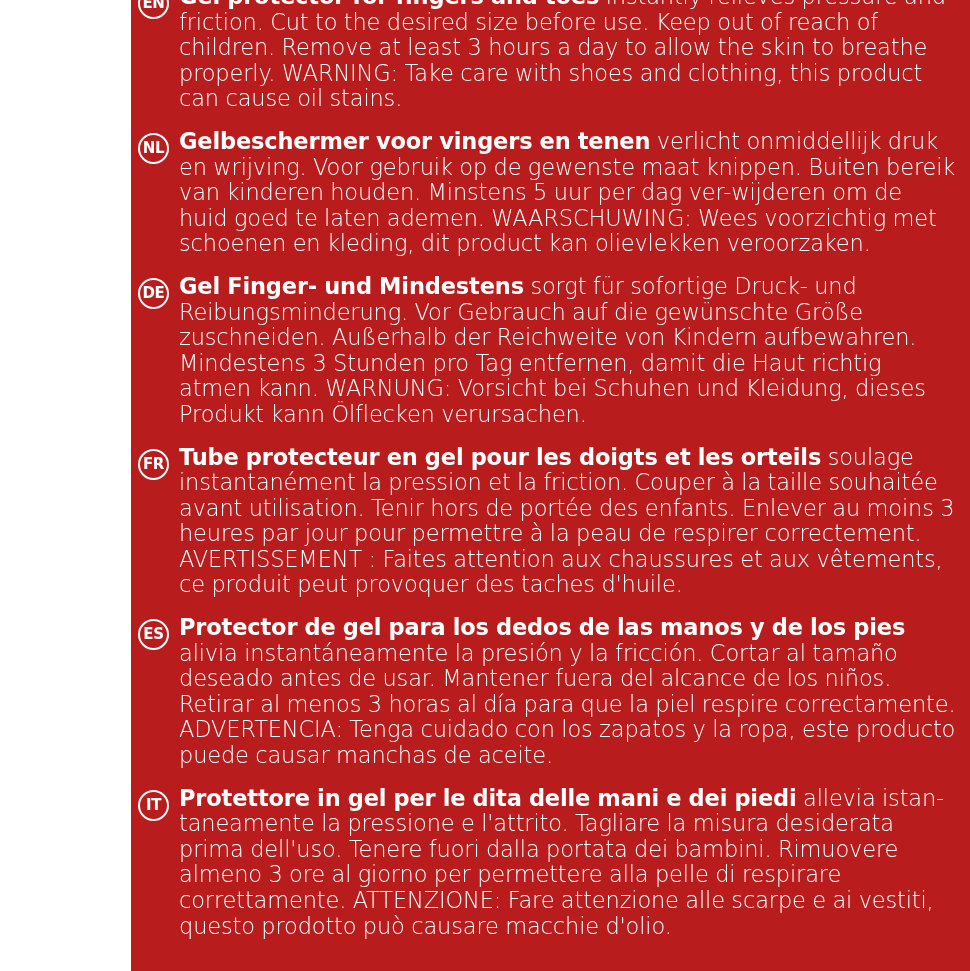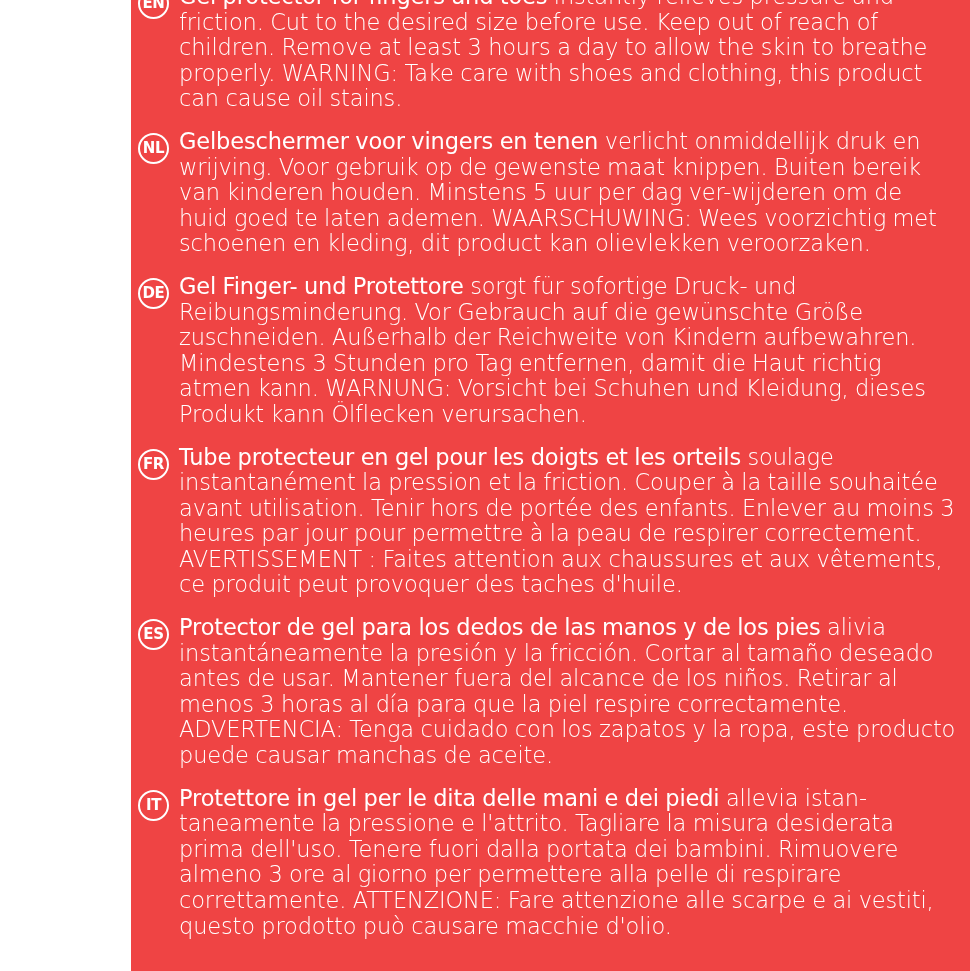--- a/index.html
+++ b/index.html
@@ -12,21 +12,21 @@
     height: 971px;
     overflow: hidden;
     font-family: "DejaVu Sans", sans-serif;
   }
   #package-panel {
     position: absolute;
     left: 131px;
     top: 0;
     width: 839px;
     height: 971px;
-    background: #ef4444;
+    background: #b91c1c;
     overflow: hidden;
   }
   .entries {
     position: absolute;
     left: 0;
     top: -16px;
     width: 839px;
   }
   .entry {
     position: relative;
@@ -56,21 +56,21 @@
     font-size: 22.5px;
     line-height: 25.6px;
     letter-spacing: -0.15px;
     color: #ffffff;
     font-family: "DejaVu Sans", sans-serif;
     font-weight: 300;
     text-align: left;
     word-spacing: -0.5px;
   }
   .entry-text b {
-    font-weight: 400;
+    font-weight: 700;
   }
   
   #page-margin {
     position: absolute;
     left: 0;
     top: 0;
     width: 131px;
     height: 971px;
     background: #ffffff;
   }
@@ -85,21 +85,21 @@
       <div class="entry">
         <div class="lang-badge">EN</div>
         <div class="entry-text"><b>Gel protector for fingers and toes</b><span> instantly relieves pressure and friction. Cut to the desired size before use. Keep out of reach of children. Remove at least 3 hours a day to allow the skin to breathe properly. WARNING: Take care with shoes and clothing, this product can cause oil stains.</span></div>
       </div>
       <div class="entry">
         <div class="lang-badge">NL</div>
         <div class="entry-text"><b>Gelbeschermer voor vingers en tenen</b><span> verlicht onmiddellijk druk en wrijving. Voor gebruik op de gewenste maat knippen. Buiten bereik van kinderen houden. Minstens 5 uur per dag ver-wijderen om de huid goed te laten ademen. WAARSCHUWING: Wees voorzichtig met schoenen en kleding, dit product kan olievlekken veroorzaken.</span></div>
       </div>
       <div class="entry">
         <div class="lang-badge">DE</div>
-        <div class="entry-text"><b>Gel Finger- und Protettore</b><span> sorgt für sofortige Druck- und Reibungsminderung. Vor Gebrauch auf die gewünschte Größe zuschneiden. Außerhalb der Reichweite von Kindern aufbewahren. Mindestens 3 Stunden pro Tag entfernen, damit die Haut richtig atmen kann. WARNUNG: Vorsicht bei Schuhen und Kleidung, dieses Produkt kann Ölflecken verursachen.</span></div>
+        <div class="entry-text"><b>Gel Finger- und Mindestens</b><span> sorgt für sofortige Druck- und Reibungsminderung. Vor Gebrauch auf die gewünschte Größe zuschneiden. Außerhalb der Reichweite von Kindern aufbewahren. Mindestens 3 Stunden pro Tag entfernen, damit die Haut richtig atmen kann. WARNUNG: Vorsicht bei Schuhen und Kleidung, dieses Produkt kann Ölflecken verursachen.</span></div>
       </div>
       <div class="entry">
         <div class="lang-badge">FR</div>
         <div class="entry-text"><b>Tube protecteur en gel pour les doigts et les orteils</b><span> soulage instantanément la pression et la friction. Couper à la taille souhaitée avant utilisation. Tenir hors de portée des enfants. Enlever au moins 3 heures par jour pour permettre à la peau de respirer correctement. AVERTISSEMENT : Faites attention aux chaussures et aux vêtements, ce produit peut provoquer des taches d'huile.</span></div>
       </div>
       <div class="entry">
         <div class="lang-badge">ES</div>
         <div class="entry-text"><b>Protector de gel para los dedos de las manos y de los pies</b><span> alivia instantáneamente la presión y la fricción. Cortar al tamaño deseado antes de usar. Mantener fuera del alcance de los niños. Retirar al menos 3 horas al día para que la piel respire correctamente. ADVERTENCIA: Tenga cuidado con los zapatos y la ropa, este producto puede causar manchas de aceite.</span></div>
       </div>
       <div class="entry">

